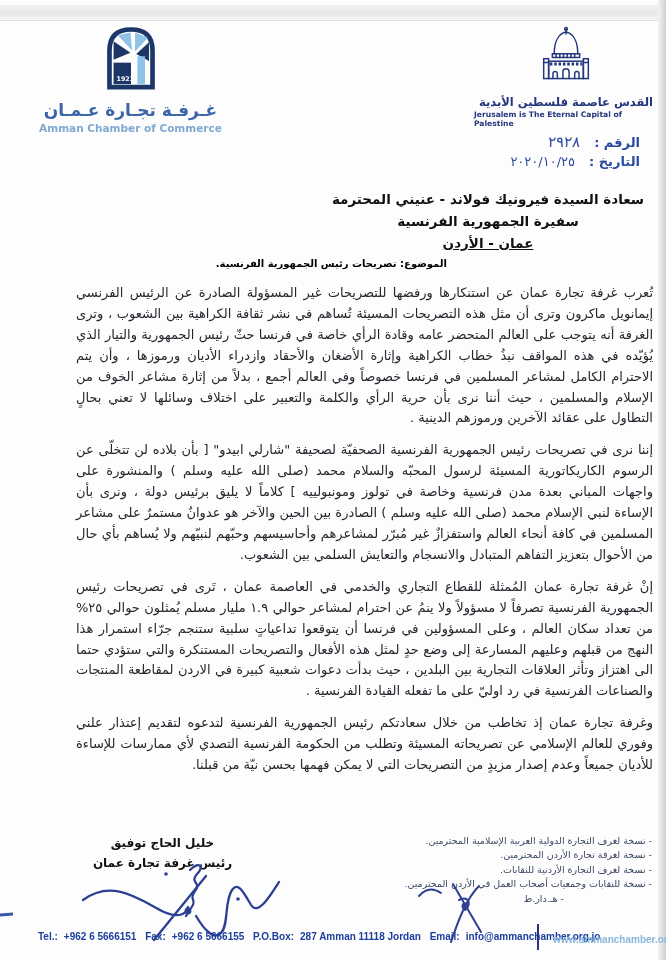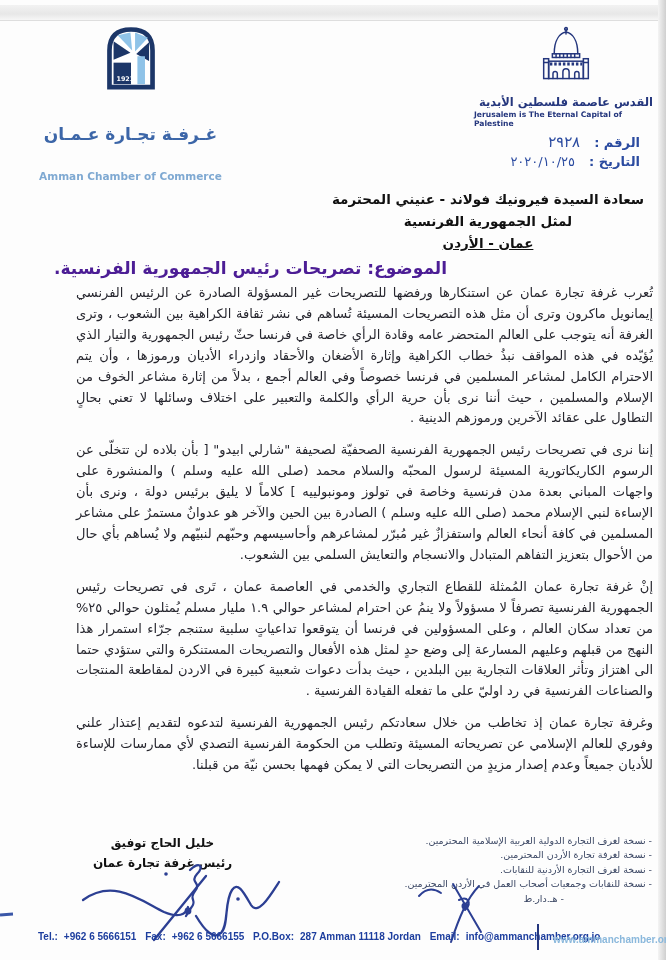--- a/index.html
+++ b/index.html
@@ -18,21 +18,21 @@
   .scan-top{position:absolute;top:5px;left:0;width:100%;height:15px;
     background:linear-gradient(#f2f2f2,#e7e7e7 60%,#f6f6f6);
     border-bottom:1px solid #dedede;}
   .scan-right{position:absolute;top:0;right:0;width:8px;height:100%;
     background:linear-gradient(to right,#f4f4f4,#cfcfcf);}
   .scan-dash{position:absolute;left:0;top:913px;width:13px;height:3px;
     background:#3a57a8;transform:rotate(-4deg);}
 
   
   .acc-logo{position:absolute;left:28px;top:26px;width:205px;
-    display:flex;flex-direction:column;align-items:center;text-align:center;gap:24px;}
+    display:flex;flex-direction:column;align-items:center;text-align:center;}
   .acc-logo .name-ar{color:#3c66a8;font-weight:700;font-size:17px;margin-top:6px;letter-spacing:1px;}
   .acc-logo .name-en{color:#7fa9d2;font-weight:700;font-size:10.5px;margin-top:2px;}
 
   
   .emblem{position:absolute;right:8px;top:22px;width:184px;
     display:flex;flex-direction:column;align-items:center;}
   .emblem .cap-ar{color:#24367d;font-weight:700;font-size:11.5px;margin-top:3px;}
   .emblem .cap-en{color:#24367d;font-weight:700;font-size:7.6px;margin-top:1px;}
 
   
@@ -44,22 +44,22 @@
 
   
   .addressee{position:absolute;top:188px;right:4px;width:348px;
     direction:rtl;text-align:center;color:#111;font-weight:700;
     font-size:13.5px;line-height:22px;}
   .addressee .l1{white-space:nowrap;}
   .addressee .l3{text-decoration:underline;}
 
   
   .subject{position:absolute;top:258px;right:219px;
-    direction:rtl;white-space:nowrap;color:#4c1d95;
-    font-weight:700;font-size:17px;}
+    direction:rtl;white-space:nowrap;color:#000000;
+    font-weight:700;font-size:10px;}
 
   
   .body-text{position:absolute;top:283px;left:60px;right:13px;
     direction:rtl;text-align:justify;color:#26262e;
     font-size:13px;line-height:20.9px;}
   .body-text p{margin:0 0 11px 16px;}
 
   
   .sig-block{position:absolute;left:85px;top:833px;width:155px;
     direction:rtl;text-align:center;color:#111;font-weight:700;
@@ -153,21 +153,21 @@
       <span class="num">٢٩٢٨</span>
     </div>
     <div class="row">
       <span class="lbl">التاريخ :</span>
       <span>٢٠٢٠/١٠/٢٥</span>
     </div>
   </div>
 
   <div class="addressee">
     <div class="l1">سعادة السيدة فيرونيك فولاند - عنيني المحترمة</div>
-    <div class="l2">لمثل الجمهورية الفرنسية</div>
+    <div class="l2">سفيرة الجمهورية الفرنسية</div>
     <div class="l3">عمان - الأردن</div>
   </div>
 
   <div class="subject">الموضوع: تصريحات رئيس الجمهورية الفرنسية.</div>
 
   <div class="body-text">
     <p>تُعرب غرفة تجارة عمان عن استنكارها ورفضها للتصريحات غير المسؤولة الصادرة عن الرئيس الفرنسي إيمانويل ماكرون وترى أن مثل هذه التصريحات المسيئة تُساهم في نشر ثقافة الكراهية بين الشعوب ، وترى الغرفة أنه يتوجب على العالم المتحضر عامه وقادة الرأي خاصة في فرنسا حثّ رئيس الجمهورية والتيار الذي يُؤيّده في هذه المواقف نبذُ خطاب الكراهية وإثارة الأضغان والأحقاد وازدراء الأديان ورموزها ، وأن يتم الاحترام الكامل لمشاعر المسلمين في فرنسا خصوصاً وفي العالم أجمع ، بدلاً من إثارة مشاعر الخوف من الإسلام والمسلمين ، حيث أننا نرى بأن حرية الرأي والكلمة والتعبير على اختلاف وسائلها لا تعني بحالٍ التطاول على عقائد الآخرين ورموزهم الدينية .</p>
     <p>إننا نرى في تصريحات رئيس الجمهورية الفرنسية الصحفيّة لصحيفة "شارلي ابيدو" [ بأن بلاده لن تتخلّى عن الرسوم الكاريكاتورية المسيئة لرسول المحبّه والسلام محمد (صلى الله عليه وسلم ) والمنشورة على واجهات المباني بعدة مدن فرنسية وخاصة في تولوز ومونبولييه ] كلاماً لا يليق برئيس دولة ، ونرى بأن الإساءة لنبي الإسلام محمد (صلى الله عليه وسلم ) الصادرة بين الحين والآخر هو عدوانٌ مستمرٌ على مشاعر المسلمين في كافة أنحاء العالم واستفزازٌ غير مُبرّر لمشاعرهم وأحاسيسهم وحبّهم لنبيّهم ولا يُساهم بأي حال من الأحوال بتعزيز التفاهم المتبادل والانسجام والتعايش السلمي بين الشعوب.</p>
     <p>إنْ غرفة تجارة عمان المُمثلة للقطاع التجاري والخدمي في العاصمة عمان ، تَرى في تصريحات رئيس الجمهورية الفرنسية تصرفاً لا مسؤولاً ولا ينمُ عن احترام لمشاعر حوالي ١.٩ مليار مسلم يُمثلون حوالي ٢٥% من تعداد سكان العالم ، وعلى المسؤولين في فرنسا أن يتوقعوا تداعياتٍ سلبية ستنجم جرّاء استمرار هذا النهج من قبلهم وعليهم المسارعة إلى وضع حدٍ لمثل هذه الأفعال والتصريحات المستنكرة والتي ستؤدي حتما الى اهتزاز وتأثر العلاقات التجارية بين البلدين ، حيث بدأت دعوات شعبية كبيرة في الاردن لمقاطعة المنتجات والصناعات الفرنسية في رد اوليّ على ما تفعله القيادة الفرنسية .</p>
     <p>وغرفة تجارة عمان إذ تخاطب من خلال سعادتكم رئيس الجمهورية الفرنسية لتدعوه لتقديم إعتذار علني وفوري للعالم الإسلامي عن تصريحاته المسيئة وتطلب من الحكومة الفرنسية التصدي لأي ممارسات للإساءة للأديان جميعاً وعدم إصدار مزيدٍ من التصريحات التي لا يمكن فهمها بحسن نيّة من قبلنا.</p>

